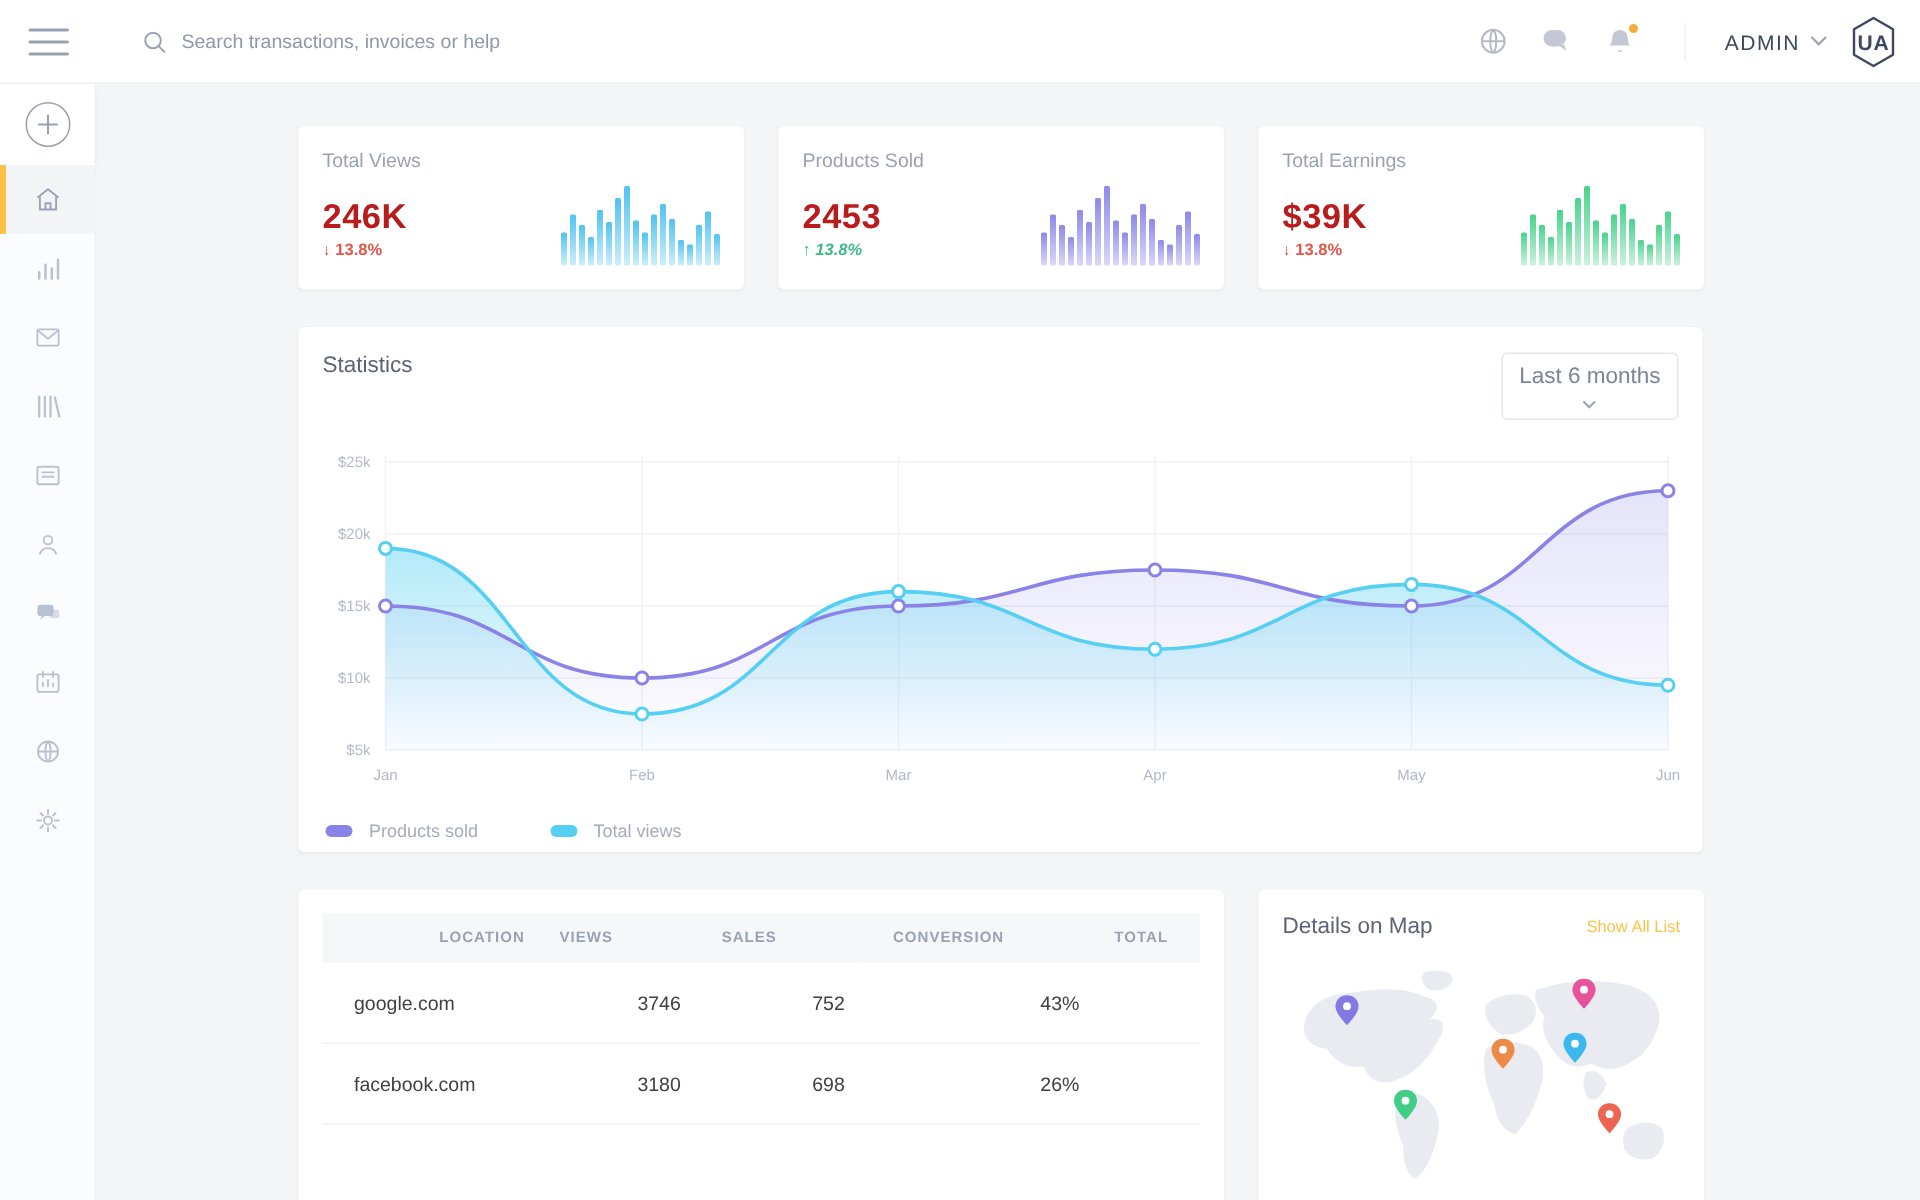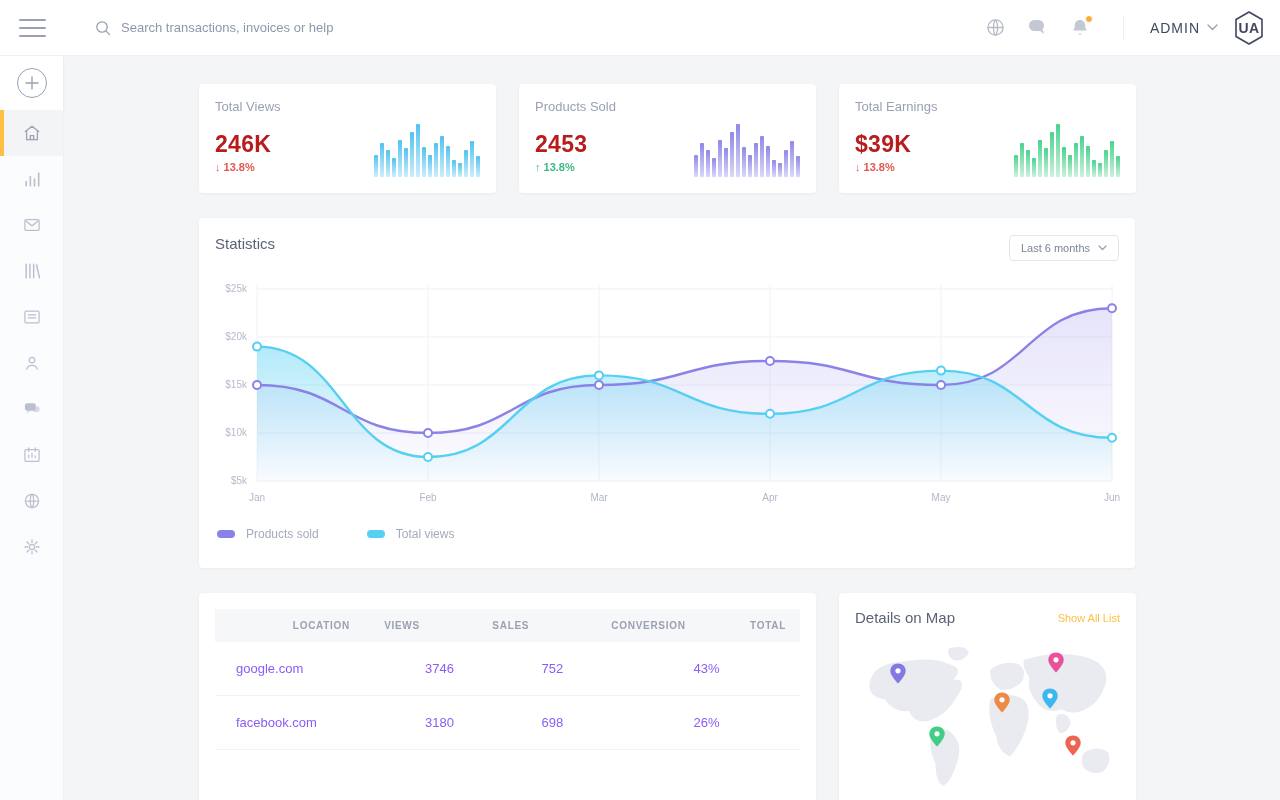--- a/index.html
+++ b/index.html
@@ -49,37 +49,37 @@
   .stat-title { font-size:13px; color:#9aa1b4; }
   .stat-value { font-size:23px; font-weight:bold; color:#b91c1c; margin-top:17px; letter-spacing:.3px; }
   .stat-delta { font-size:11px; font-weight:bold; margin-top:3px; }
   .minibars { position:absolute; right:16px; bottom:16px; height:58px; display:flex; align-items:flex-end; gap:2px; }
   .minibars i { display:block; width:4px; border-radius:1px; }
 
   .statscard { width:936px; height:350px; margin-bottom:25px; position:relative; }
   .statscard-head { display:flex; justify-content:space-between; align-items:flex-start; padding:17px 16px 0; }
   .card-title { font-size:15px; color:#5c6377; }
   .range-select { display:flex; align-items:center; gap:8px; border:1px solid #e3e6ec; border-radius:4px;
-    padding:6px 11px; font-size:11px; color:#7c8498; cursor:pointer; background:#fff; }
+    padding:6px 11px; font-size:15px; color:#7c8498; cursor:pointer; background:#fff;flex-direction:column; }
   .chartwrap { margin:14px 16px 0 16px; }
   .legend { display:flex; align-items:center; gap:48px; padding:8px 18px 0; }
   .legend-item { display:flex; align-items:center; gap:11px; font-size:12px; color:#a4abbb; }
   .legend-item b { display:block; width:18px; height:8px; border-radius:4px; }
 
   .bottomrow { display:flex; gap:23px; }
   .referrercard { width:617px; height:220px; padding:16px 0 0; }
   .referrercard .card-title { padding:0 16px; margin-bottom:17px; }
   table.reftable { width:calc(100% - 32px); margin:0 16px; border-collapse:collapse; }
   .reftable thead tr { background:#f6f7f9; }
   .reftable th { font-size:10px; font-weight:bold; color:#9aa1b4; letter-spacing:.7px;
     padding:11px 6px; text-align:right; }
   .reftable th:first-child { text-align:right; padding-left:21px; }
-  .reftable th:not(:first-child){ padding-right:44px; }
+  .reftable th:not(:first-child){ padding-right:44px;text-align:center; }
   .reftable th:last-child { padding-right:14px; }
-  .reftable td { font-size:13px; color:#8b5cf6; padding:19px 10px; text-align:right;
+  .reftable td { font-size:13px; color:#404040; padding:19px 10px; text-align:right;
     border-bottom:1px solid #f0f2f5; }
   .reftable td:first-child { text-align:left; padding-left:21px; }
 
   .mapcard { width:297px; height:220px; padding:16px; position:relative; overflow:hidden; }
   .mapcard-head { display:flex; justify-content:space-between; align-items:center; }
   .showall-link { font-size:11px; cursor:pointer; }
   .mapbox { position:absolute; left:16px; top:48px; width:265px; height:150px; }
   .map-pin { position:absolute; width:17px; height:21px; transform:translate(-50%,-62%); }
 </style>
 </head>
@@ -228,21 +228,21 @@
           <i style="height: 17px; background: linear-gradient(rgb(79, 195, 240), rgb(205, 238, 251));"></i>
           <i style="height: 14px; background: linear-gradient(rgb(79, 195, 240), rgb(205, 238, 251));"></i>
           <i style="height: 27px; background: linear-gradient(rgb(79, 195, 240), rgb(205, 238, 251));"></i>
           <i style="height: 36px; background: linear-gradient(rgb(79, 195, 240), rgb(205, 238, 251));"></i>
           <i style="height: 21px; background: linear-gradient(rgb(79, 195, 240), rgb(205, 238, 251));"></i>
         </div>
     </div>
     <div class="card statcard">
       <div class="stat-title">Products Sold</div>
       <div class="stat-value">2453</div>
-      <div class="stat-delta" style="color: rgb(61, 186, 133);">↑ 13.8%</div>
+      <div class="stat-delta" style="color: rgb(61, 186, 133); font-style: italic;">↑ 13.8%</div>
       <div class="minibars">
           <i style="height: 22px; background: linear-gradient(rgb(142, 136, 233), rgb(218, 216, 248));"></i>
           <i style="height: 34px; background: linear-gradient(rgb(142, 136, 233), rgb(218, 216, 248));"></i>
           <i style="height: 27px; background: linear-gradient(rgb(142, 136, 233), rgb(218, 216, 248));"></i>
           <i style="height: 19px; background: linear-gradient(rgb(142, 136, 233), rgb(218, 216, 248));"></i>
           <i style="height: 37px; background: linear-gradient(rgb(142, 136, 233), rgb(218, 216, 248));"></i>
           <i style="height: 29px; background: linear-gradient(rgb(142, 136, 233), rgb(218, 216, 248));"></i>
           <i style="height: 45px; background: linear-gradient(rgb(142, 136, 233), rgb(218, 216, 248));"></i>
           <i style="height: 53px; background: linear-gradient(rgb(142, 136, 233), rgb(218, 216, 248));"></i>
           <i style="height: 30px; background: linear-gradient(rgb(142, 136, 233), rgb(218, 216, 248));"></i>

